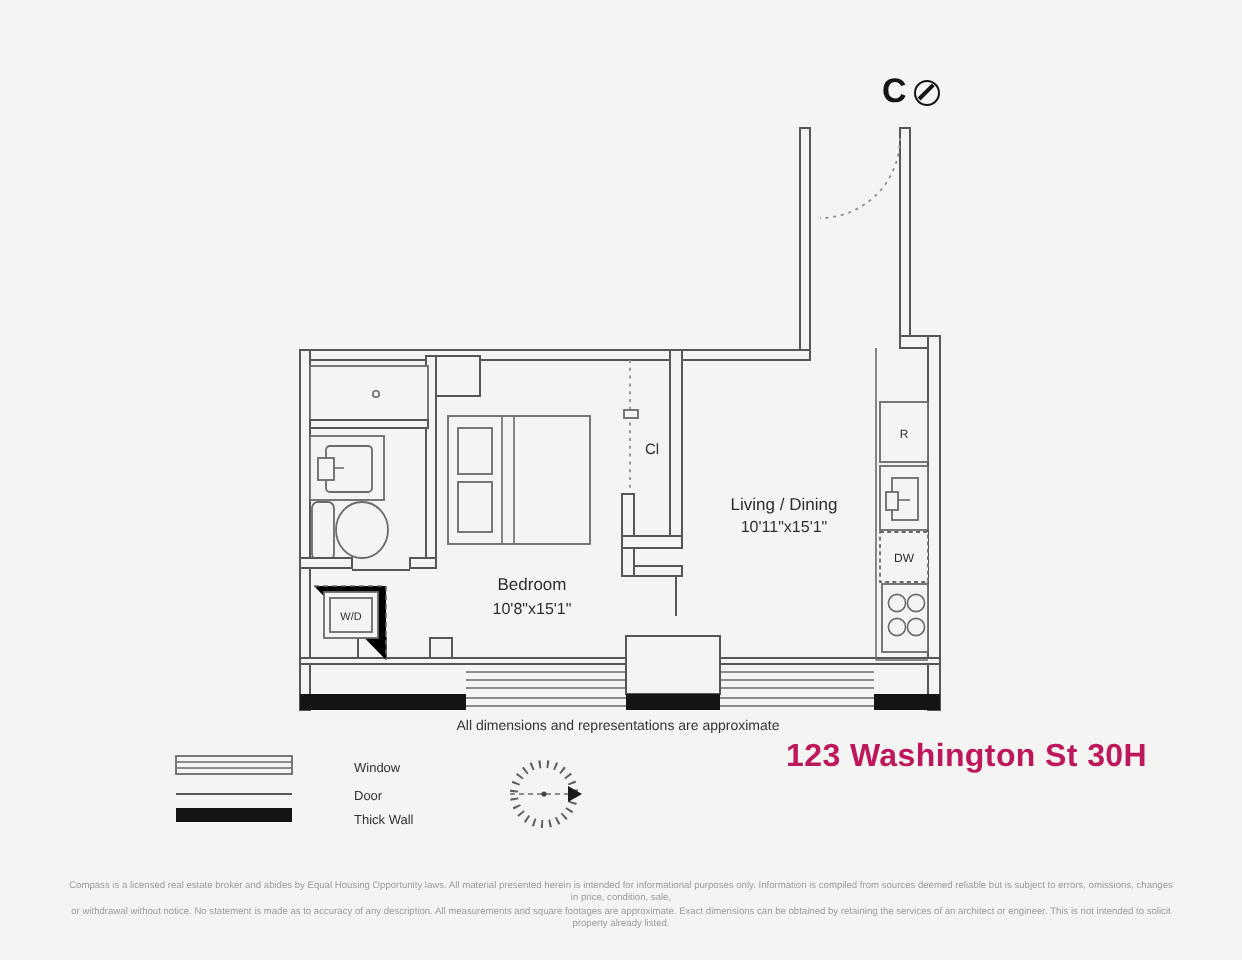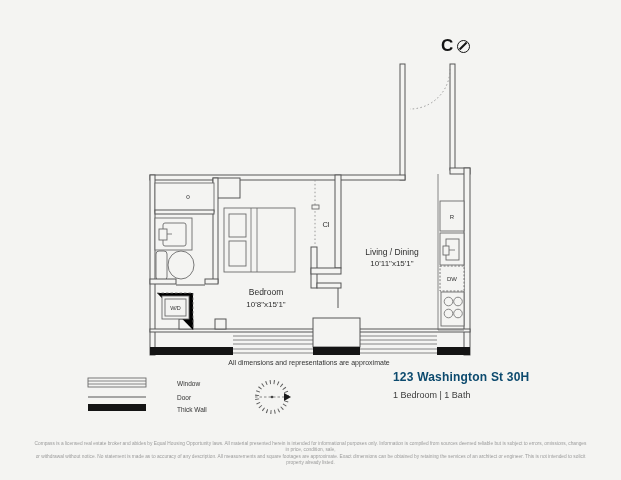--- a/index.html
+++ b/index.html
@@ -32,21 +32,21 @@
   .room-name{font-size:8.5px;font-weight:500;}
   .room-dims{font-size:8px;font-weight:500;}
   .lbl-md{font-size:7.5px;}
   .lbl-sm{font-size:6px;}
   .lbl-xs{font-size:5.5px;}
   .note{font-size:7px;fill:#333;}
   .legend-lbl{font-size:6.5px;fill:#333;}
 
   
   .title-block{position:absolute;left:393px;top:370px;}
-  .title-block h1{font-size:12px;font-weight:bold;color:#0c4a6e;letter-spacing:0.2px;}
+  .title-block h1{font-size:16px;font-weight:bold;color:#be185d;letter-spacing:0.2px;}
   .title-block p{font-size:9px;color:#3c3c3c;margin-top:6px;}
 
   
   .footer{position:absolute;left:33px;right:33px;top:441px;text-align:center;
           font-size:4.8px;line-height:6.4px;color:var(--muted-text);}
 </style>
 </head>
 <body>
 
 <div class="canvas">
@@ -181,21 +181,20 @@
       <circle class="ticks" cx="272" cy="397" r="15"></circle>
       <line class="dash2" x1="255" y1="397" x2="289" y2="397"></line>
       <circle cx="272" cy="397" r="1.3" fill="#444"></circle>
       <path d="M284,393 L291,397 L284,401 Z" fill="#1a1a1a"></path>
     </g>
   </svg>
 
   
   <div class="title-block">
     <h1>123 Washington St 30H</h1>
-    <p>1 Bedroom | 1 Bath</p>
   </div>
 
   
   <div class="footer">
     <div>Compass is a licensed real estate broker and abides by Equal Housing Opportunity laws. All material presented herein is intended for informational purposes only. Information is compiled from sources deemed reliable but is subject to errors, omissions, changes in price, condition, sale,</div>
     <div>or withdrawal without notice. No statement is made as to accuracy of any description. All measurements and square footages are approximate. Exact dimensions can be obtained by retaining the services of an architect or engineer. This is not intended to solicit property already listed.</div>
   </div>
 
 </div>
 

